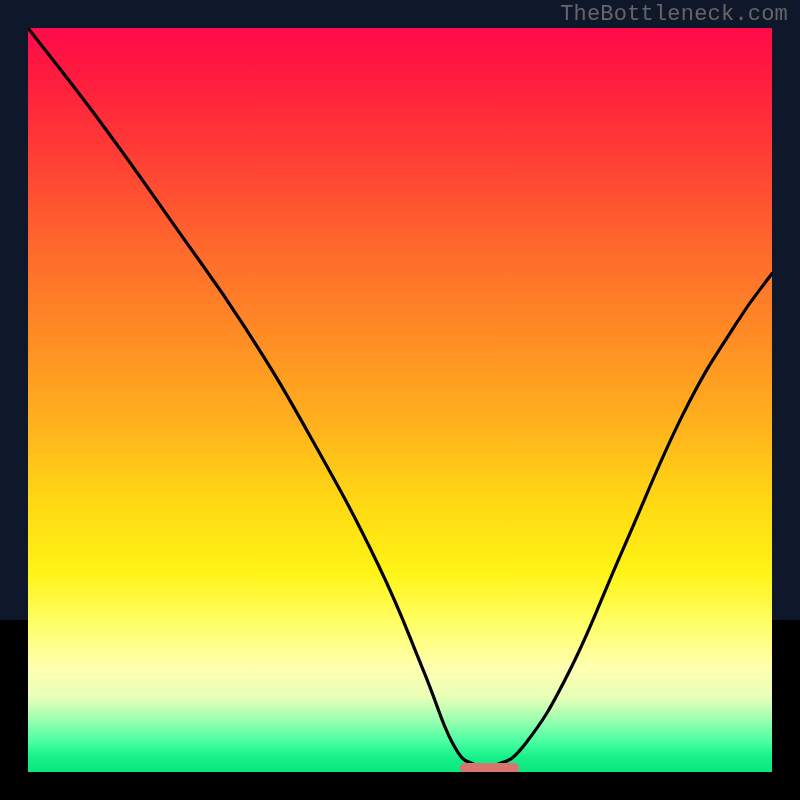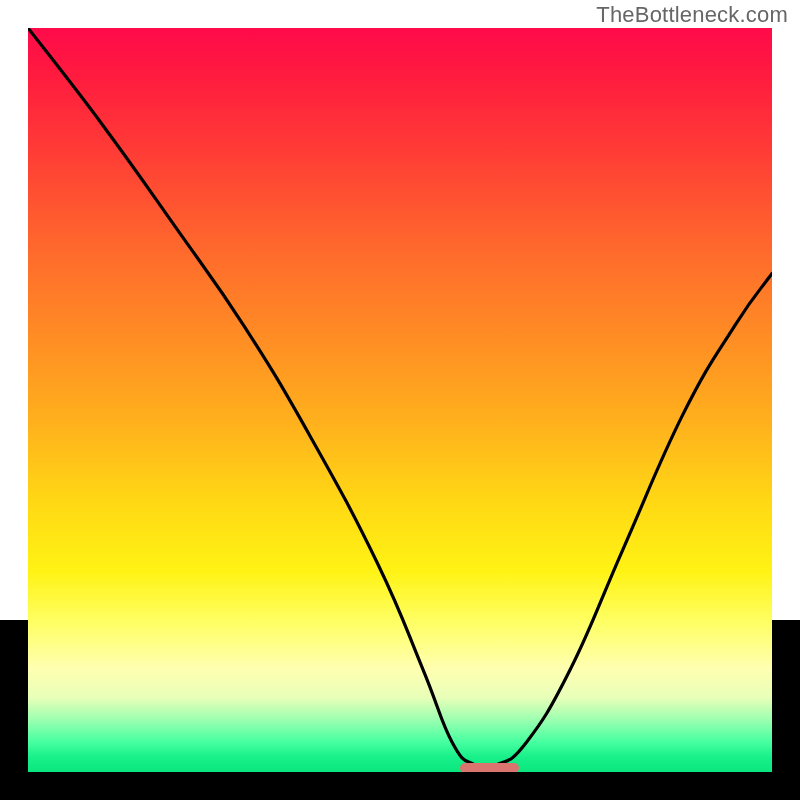--- a/index.html
+++ b/index.html
@@ -8,21 +8,22 @@
     width: 800px;
     height: 800px;
     background: #000;
     overflow: hidden;
     font-family: Arial, Helvetica, sans-serif;
   }
   .frame {
     position: relative;
     width: 800px;
     height: 620px;
-    background: #ffffff;
+    background: #0f172a;
+    font-family: Liberation Mono, monospace;
   }
   .attribution {
     position: absolute;
     top: 2px;
     right: 12px;
     color: #666;
     font-size: 22px;
     font-weight: 500;
     letter-spacing: 0.2px;
     z-index: 10;

